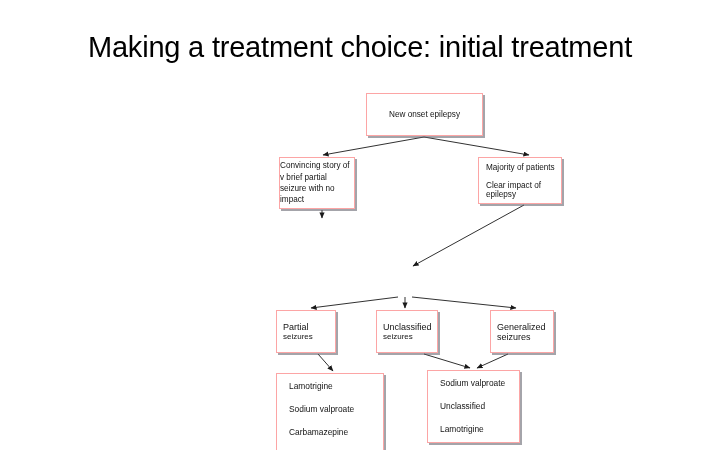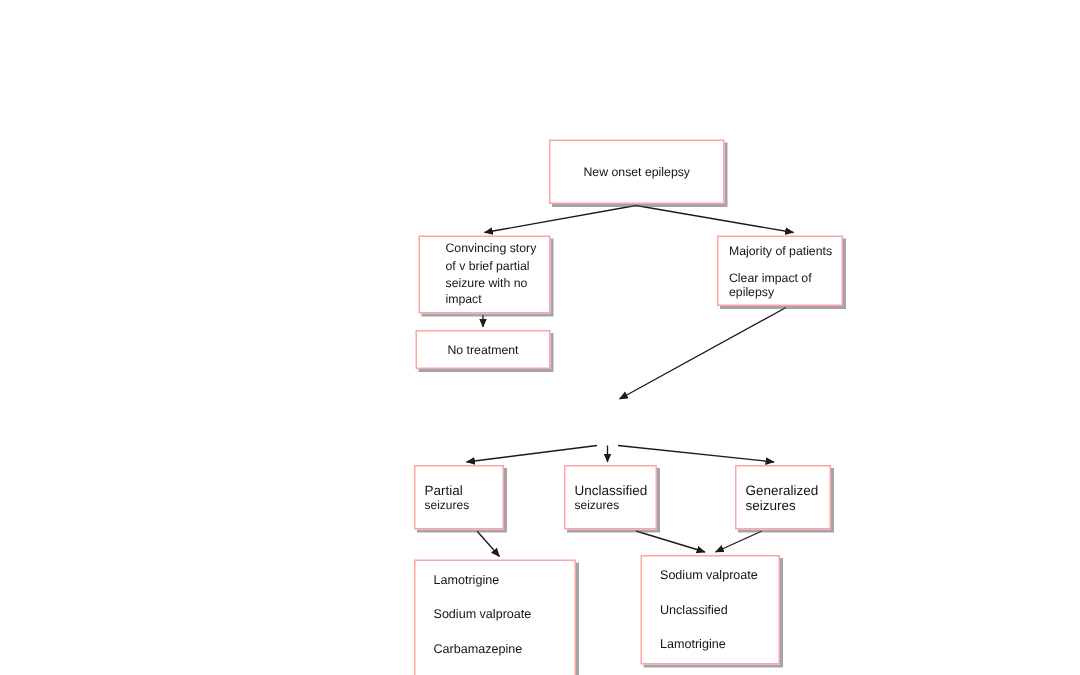--- a/index.html
+++ b/index.html
@@ -89,24 +89,24 @@
     padding-left: 6px;
   }
 
   
   #node-new-onset {
     left: 366px; top: 93px; width: 117px; height: 43px;
     font-size: 8.2px;
   }
 
   #node-convincing {
-    left: 279px; top: 157px; width: 88px; height: 52px;
+    left: 279px; top: 157px; width: 76px; height: 52px;
     font-size: 8.2px;
     line-height: 11.4px;
-    padding-left: 17px;
+    padding-left: 0;
   }
 
   #node-majority {
     left: 478px; top: 157px; width: 84px; height: 47px;
     font-size: 8.2px;
     padding-left: 7px;
   }
   #node-majority .line1 { margin-bottom: 9px; }
 
   #node-no-treatment {
@@ -151,20 +151,21 @@
   }
   #node-generalized-drugs {
     left: 427px; top: 370px; width: 93px; height: 73px;
   }
 </style>
 </head>
 <body>
 
 <div id="slide">
 
+  <div id="slide-title">Making a treatment choice: initial treatment</div>
 
   <div id="flowchart">
 
     <svg id="connector-layer" viewBox="0 0 720 450" width="720" height="450">
       <defs>
         <marker id="arrowhead" markerWidth="7" markerHeight="7" refX="5.6" refY="2.6" orient="auto" markerUnits="userSpaceOnUse">
           <path d="M0,0 L6,2.6 L0,5.2 z" fill="#1a1a1a"></path>
         </marker>
       </defs>
 
@@ -195,23 +196,20 @@
 
     <div class="node leftal" id="node-convincing">
       <span class="txt">Convincing story of v brief partial seizure with no impact</span>
     </div>
 
     <div class="node leftal" id="node-majority">
       <span class="txt line1">Majority of patients</span>
       <span class="txt line2">Clear impact of  epilepsy</span>
     </div>
 
-    <div class="node center" id="node-no-treatment">
-      <span class="txt">No treatment</span>
-    </div>
 
 
     <div class="node leftal seizure-node" id="node-partial">
       <span class="txt line1">Partial</span>
       <span class="txt line2">seizures</span>
     </div>
 
     <div class="node leftal seizure-node" id="node-unclassified">
       <span class="txt line1">Unclassified</span>
       <span class="txt line2">seizures</span>

